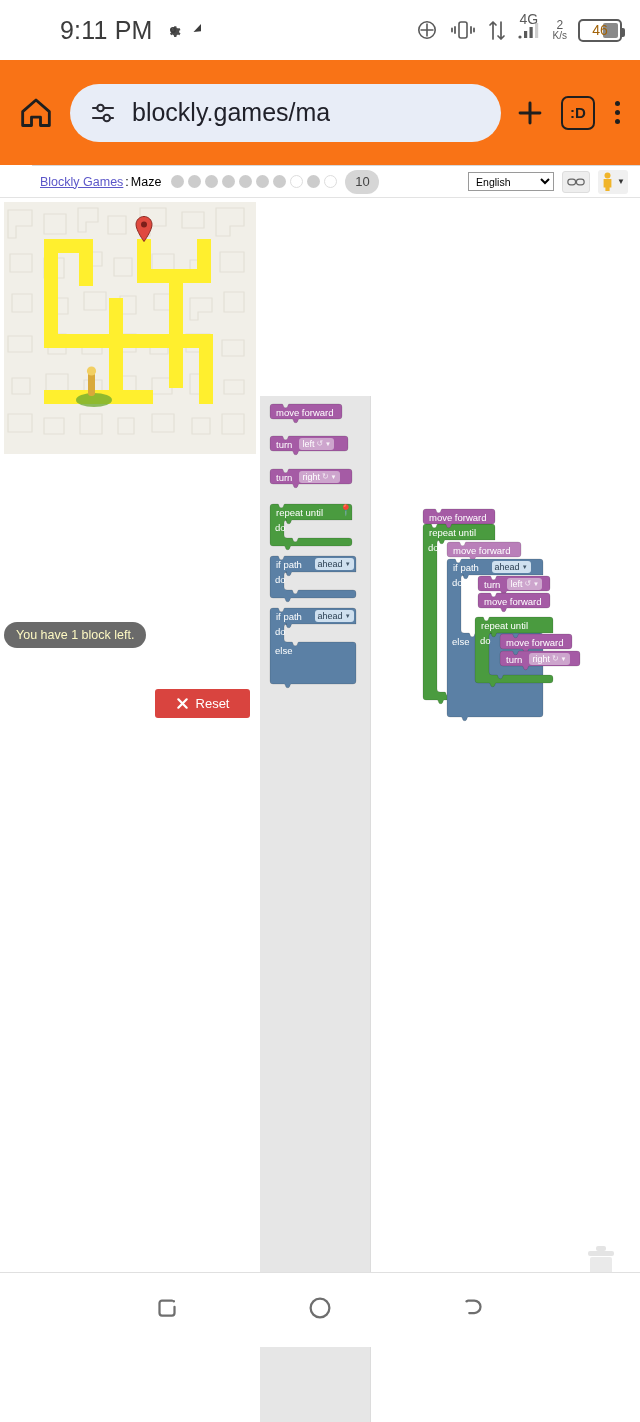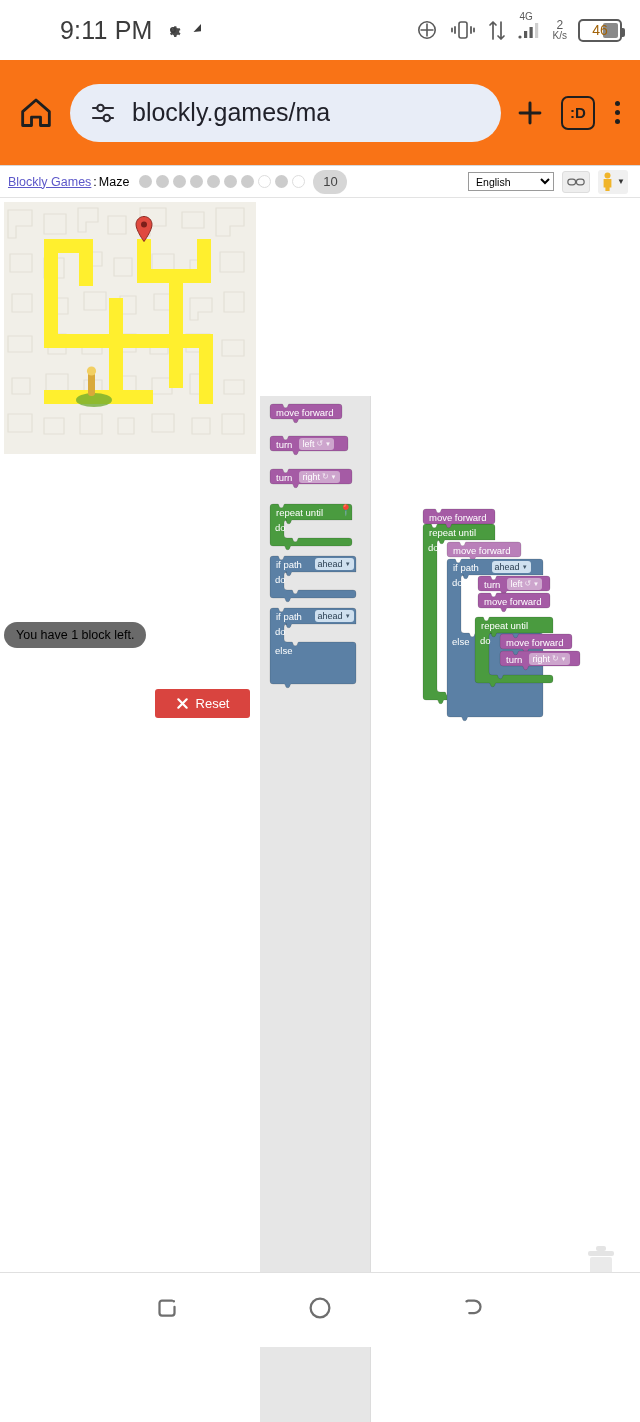--- a/index.html
+++ b/index.html
@@ -105,20 +105,21 @@
   
   .bg-header {
     height: 32px;
     border-top: 1px solid #d8d8d8;
     display: flex;
     align-items: center;
     padding: 0 8px;
     background: #fff;
     font-size: 12.5px;
     position: relative;
+    margin-left: 32px;
   }
   .bg-title-link { color: #5c57c9; }
   .bg-title-sep { color: #000; margin: 0 2px; }
   .bg-title-name { color: #000; }
   .dots { display: flex; align-items: center; gap: 4px; margin-left: 10px; }
   .dot { width: 13px; height: 13px; border-radius: 50%; background: #ccc; display: block; }
   .dot.empty { background: #fff; border: 1.5px solid #ddd; width: 13px; height: 13px; }
   .level-badge {
     margin-left: 8px;
     min-width: 34px; height: 24px;
@@ -166,21 +167,21 @@
     width: 252px; height: 252px;
     background: #f1efe8;
     overflow: hidden;
   }
   .maze-svg { position: absolute; left: 0; top: 0; }
 
   .msg-bubble {
     position: absolute;
     left: 4px; top: 424px;
     background: #6a6a6a;
-    color: #000000;
+    color: #fef9c3;
     font-size: 12.5px;
     padding: 6px 12px;
     border-radius: 13px;
   }
 
   .reset-btn {
     position: absolute;
     left: 155px; top: 453px;
     width: 95px; height: 29px;
     background: #d9443f;
@@ -268,21 +269,21 @@
       <path stroke="#5a5a5a" stroke-width="1.6" d="M12 5.5v13M5.5 12h13"></path>
     </svg>
     <svg class="sicon" width="26" height="22" viewBox="0 0 26 22">
       <rect x="9" y="3" width="8" height="16" rx="2" fill="none" stroke="#5a5a5a" stroke-width="1.6"></rect>
       <path stroke="#5a5a5a" stroke-width="1.8" stroke-linecap="round" d="M5 8v6M2 9.5v3M21 8v6M24 9.5v3"></path>
     </svg>
     <svg class="sicon" width="20" height="23" viewBox="0 0 20 23">
       <path stroke="#5a5a5a" stroke-width="1.7" fill="none" stroke-linecap="round" stroke-linejoin="round" d="M6 20V3M3 6l3-3 3 3M14 3v17M11 17l3 3 3-3"></path>
     </svg>
     <span style="display:flex;align-items:flex-end;gap:2px;position:relative;">
-      <span style="position:absolute;left:2px;top:-11px;font-size:10px;color:#5a5a5a;">4G</span>
+      <span style="position:absolute;left:2px;top:-11px;font-size:14px;color:#5a5a5a;">4G</span>
       <svg class="sicon" width="24" height="17" viewBox="0 0 24 17">
         <circle cx="2" cy="15" r="1.6" fill="#5a5a5a"></circle>
         <rect x="6" y="9" width="3.2" height="7" fill="#5a5a5a"></rect>
         <rect x="11.5" y="5" width="3.2" height="11" fill="#5a5a5a"></rect>
         <rect x="17" y="1" width="3.2" height="15" fill="#cfcfcf"></rect>
       </svg>
     </span>
     <span class="netspeed">
       <b>2</b>
       <span>K/s</span>

